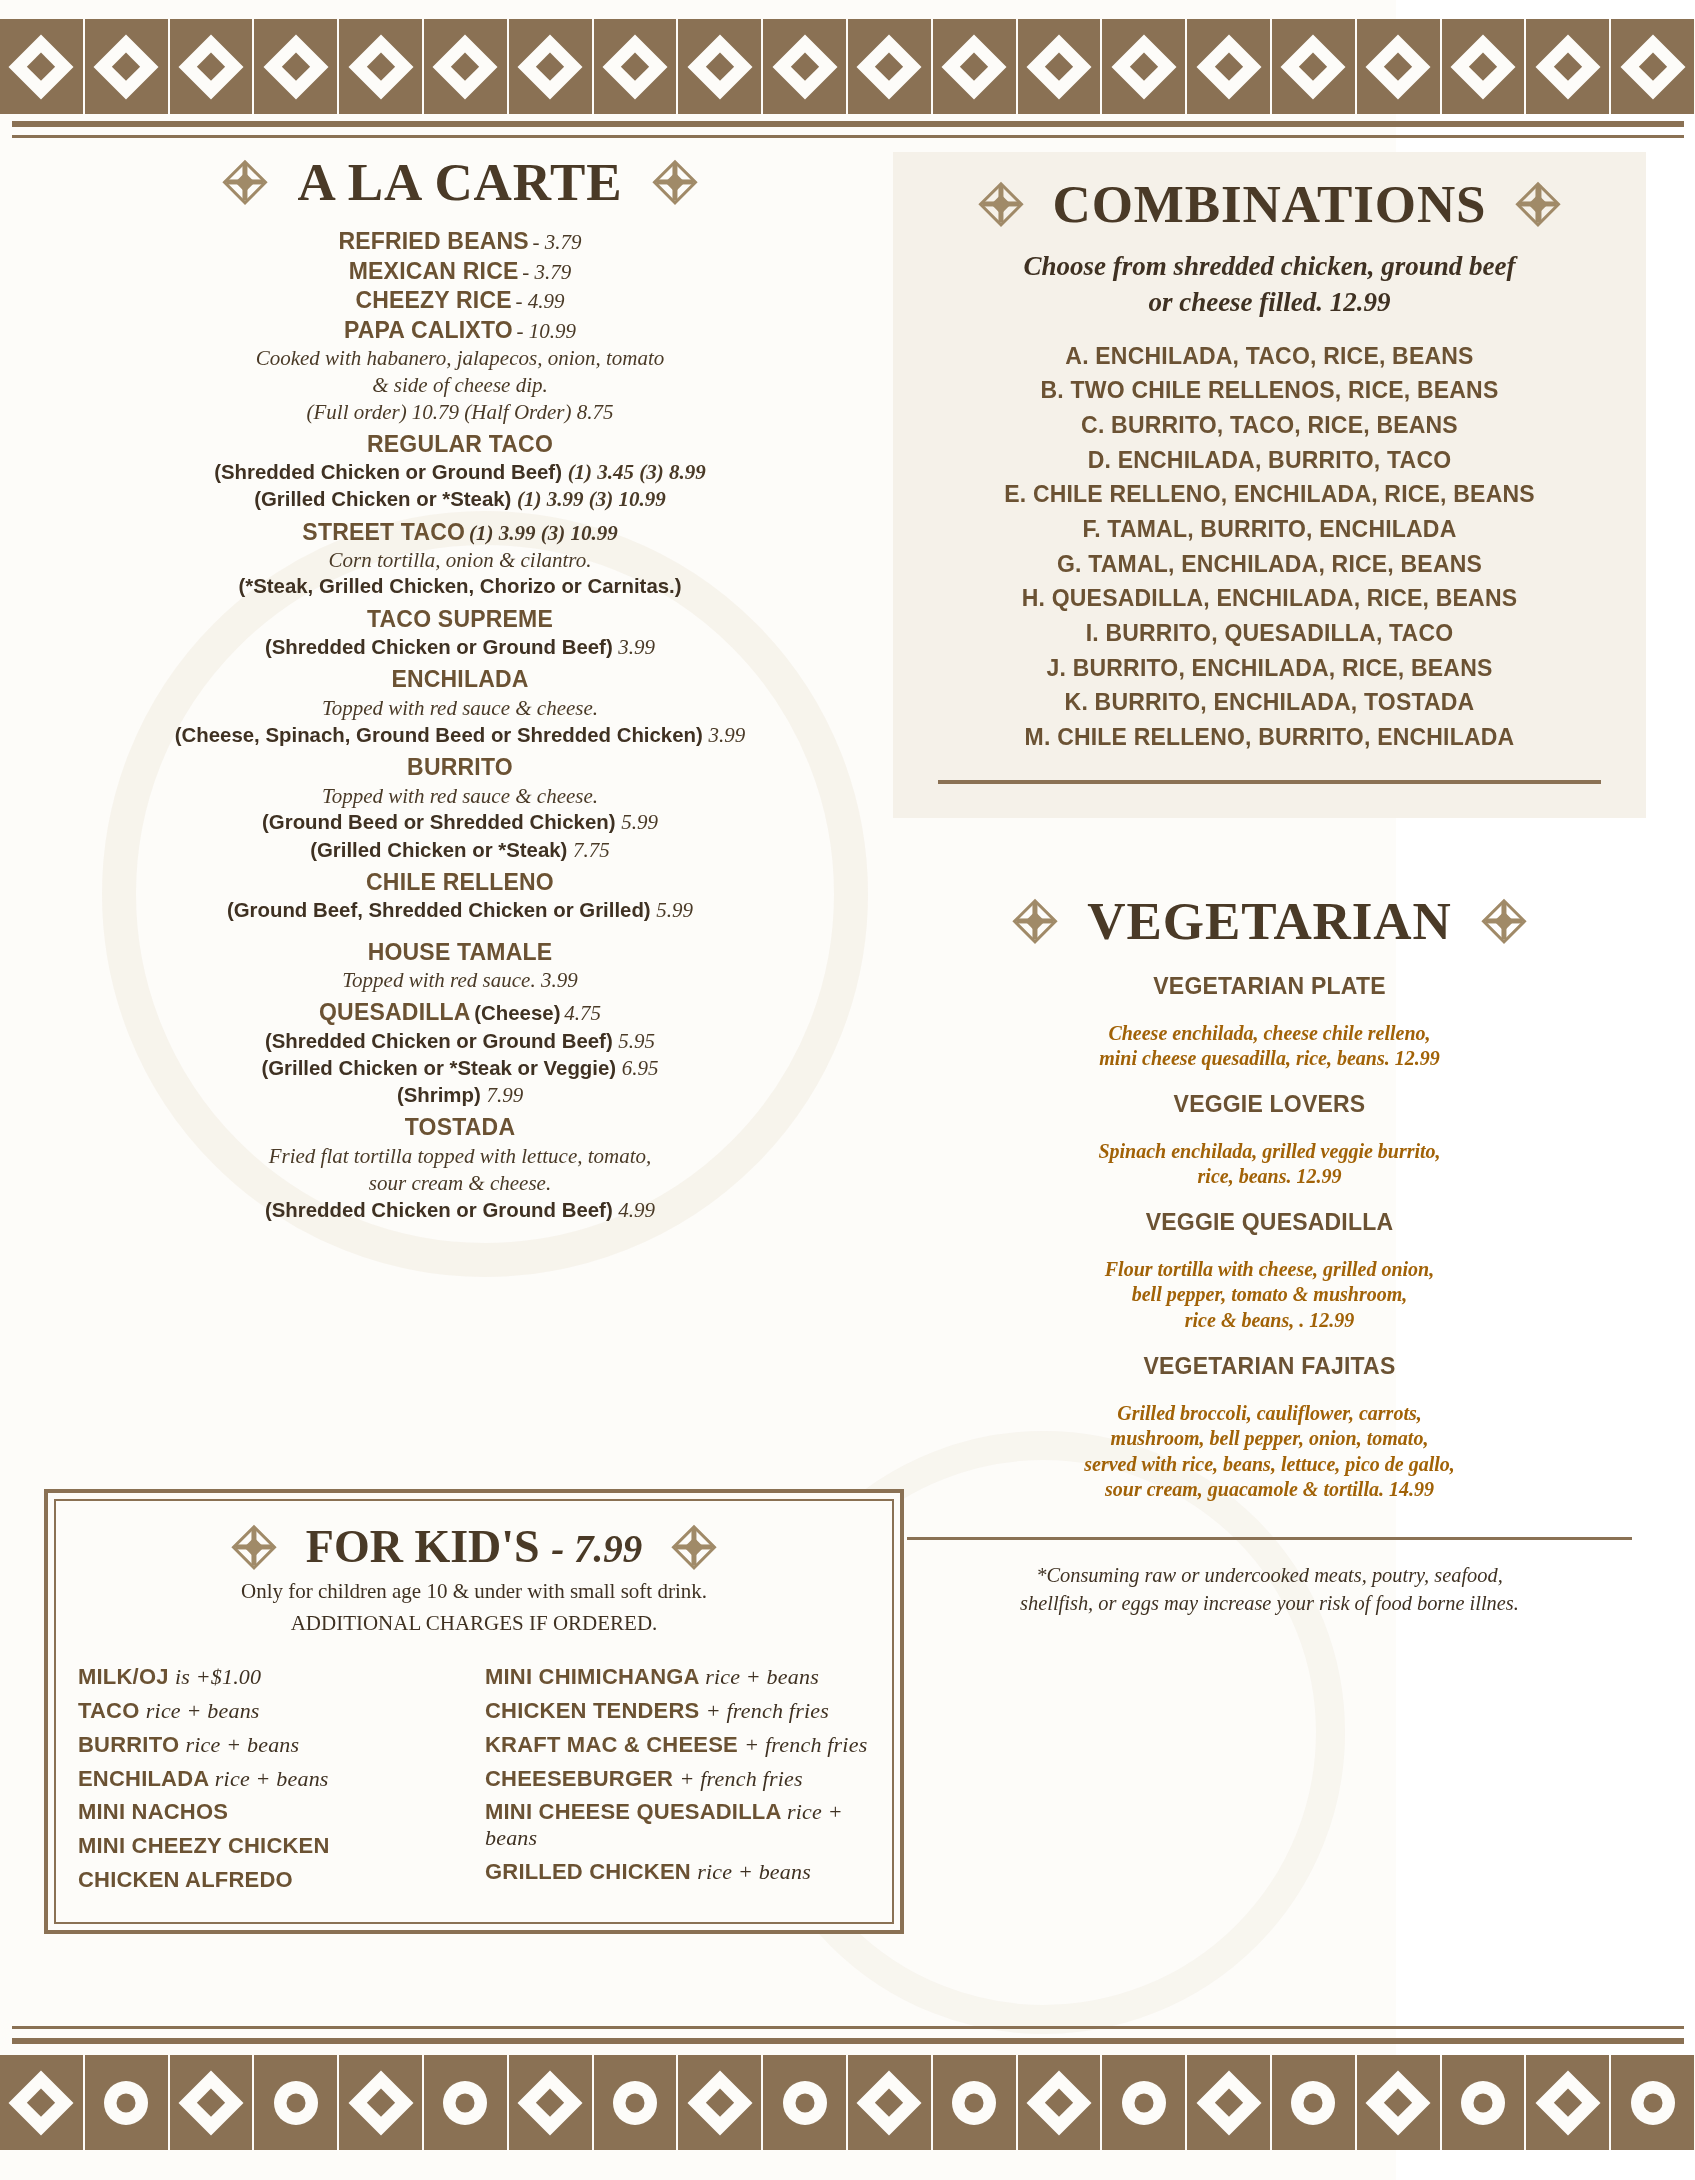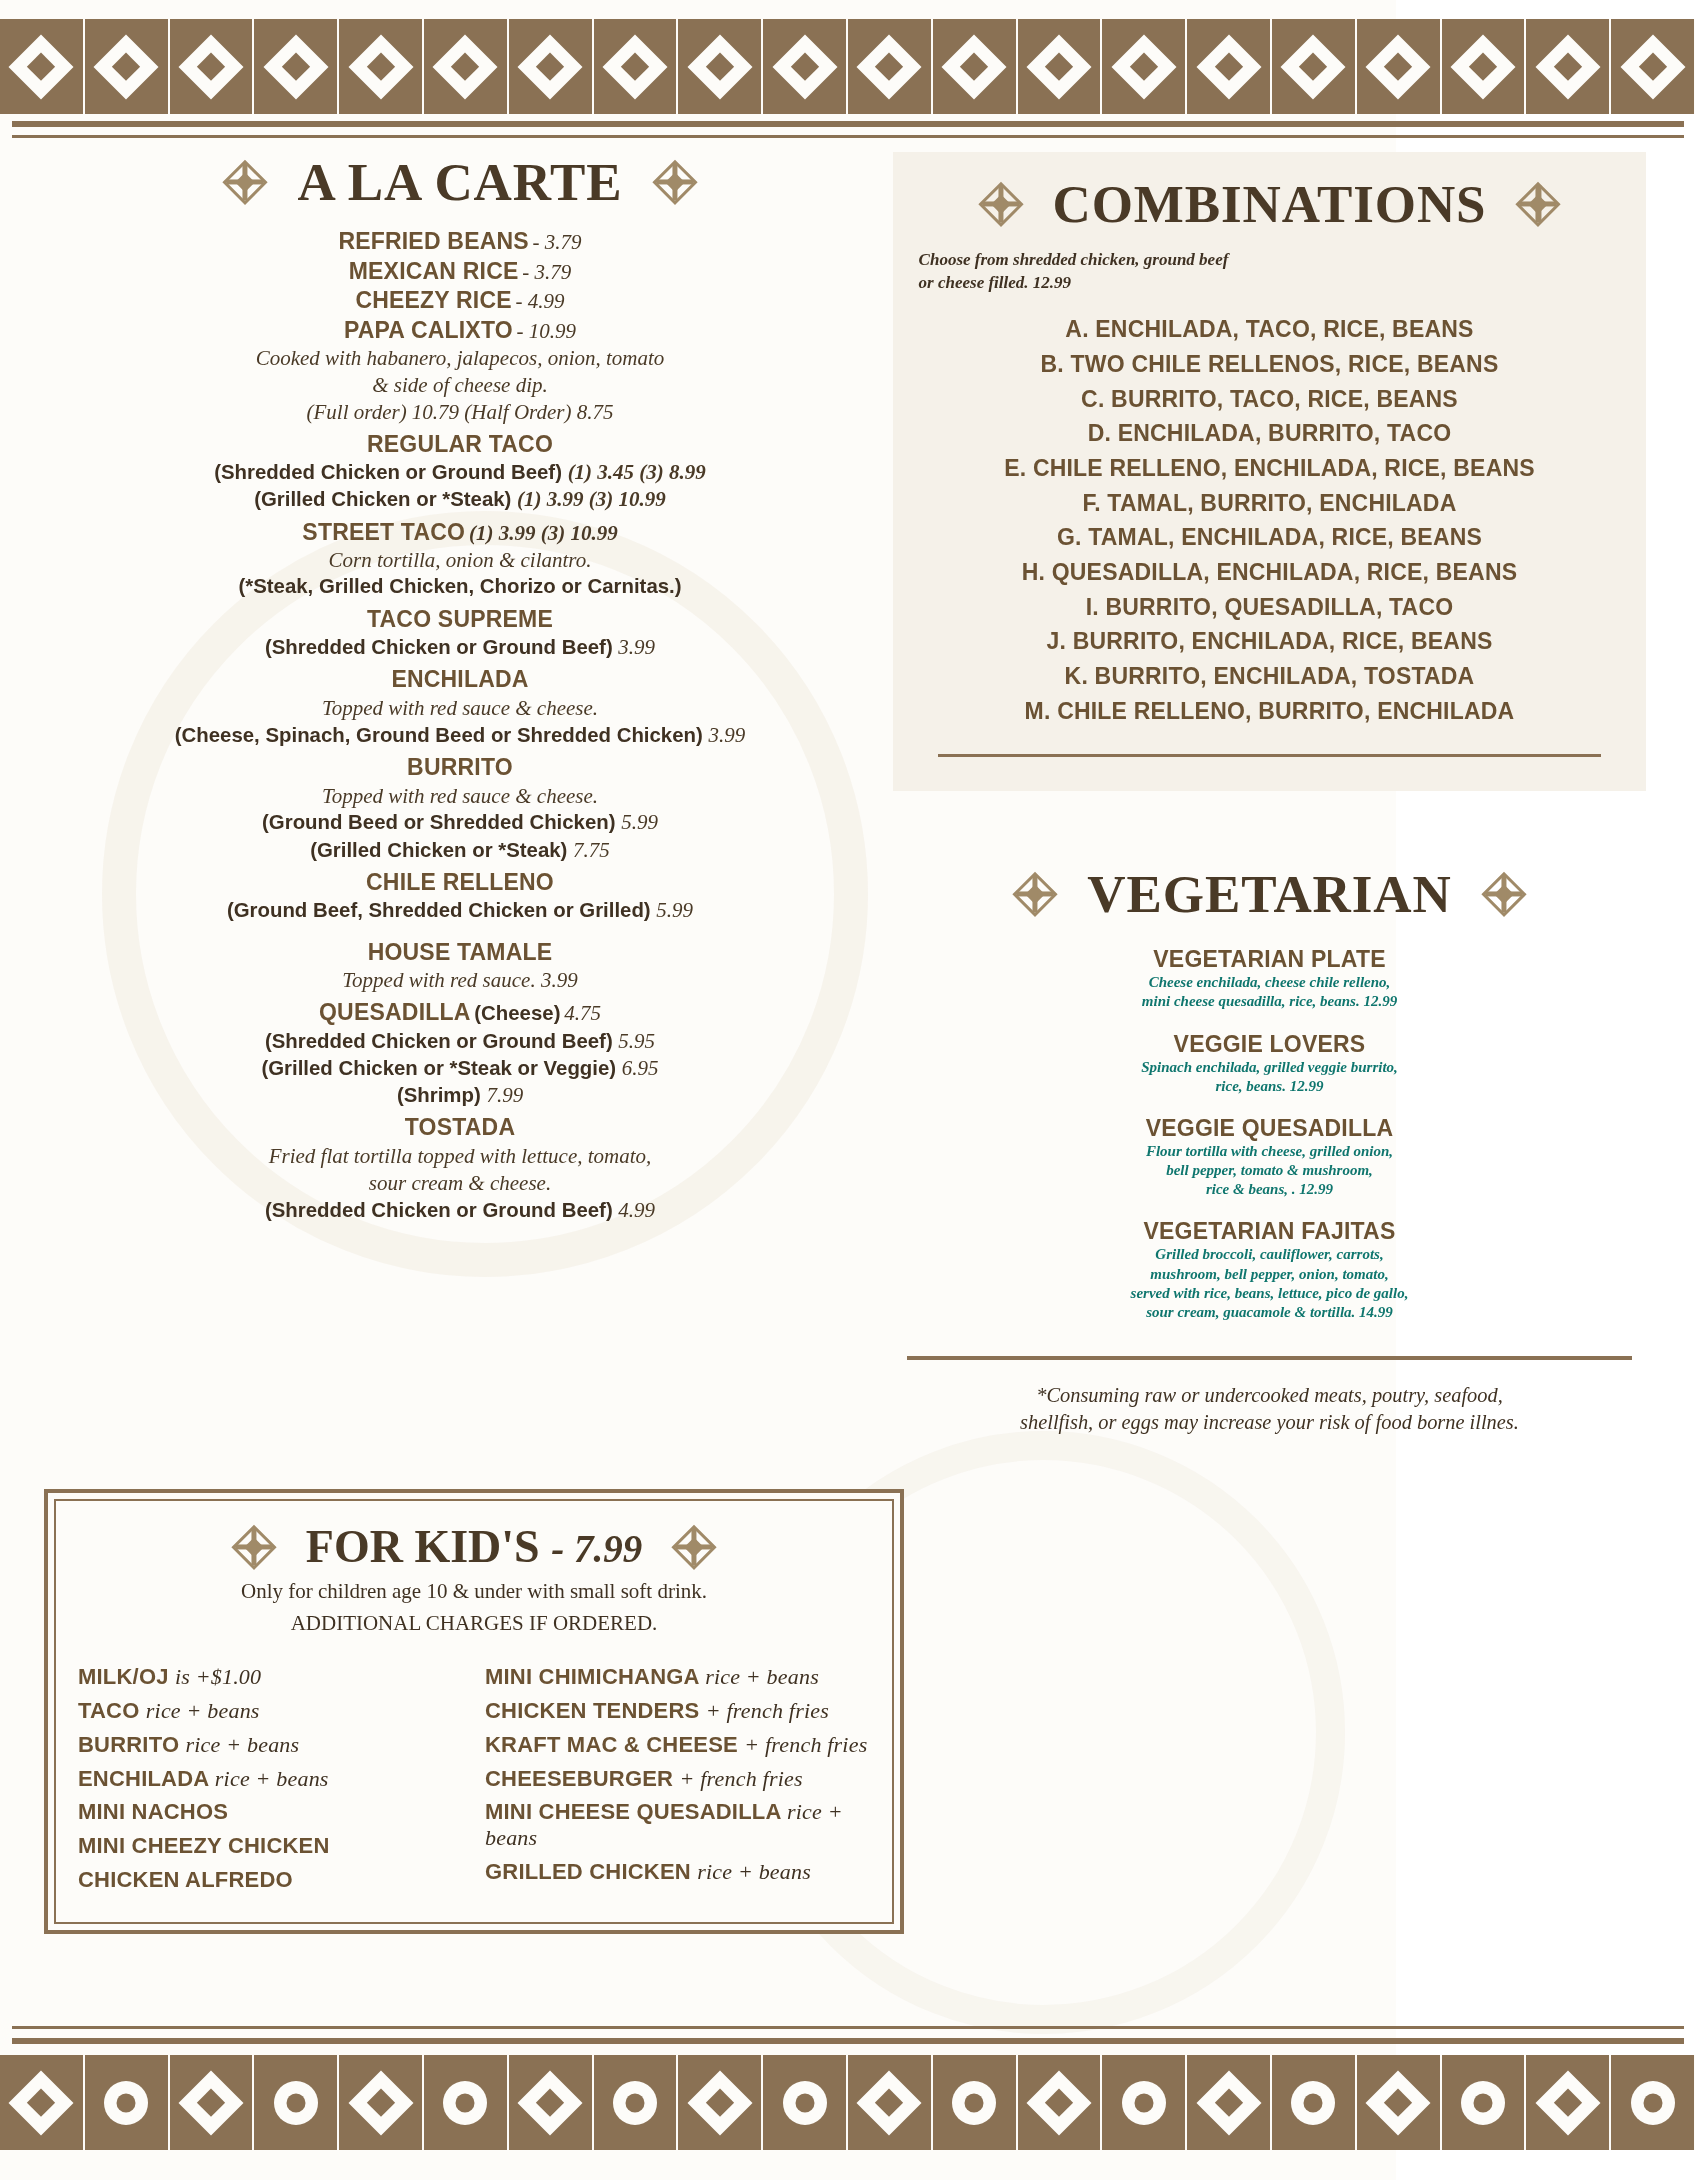--- a/index.html
+++ b/index.html
@@ -203,22 +203,22 @@
   .combo-panel {
     background: #f5f1e9;
     padding: 22px 25.6px 34px 25.6px;
     box-sizing: border-box;
     width: 753px;
   }
   .combo-intro {
     font-family: "Liberation Serif", serif;
     font-style: italic;
     font-weight: bold;
-    font-size: 17px;
-    text-align: left;
+    font-size: 27px;
+    text-align: center;
     color: #3f3122;
     line-height: 1.32;
     margin: 15.3px 0 22px 0;
   }
   .combo-item {
     text-align: center;
     font-family: "Liberation Sans", sans-serif;
     font-weight: bold;
     font-size: 23px;
     color: #6b5233;
@@ -241,24 +241,24 @@
     font-size: 23px;
     color: #6b5233;
     margin-top: 19px;
     letter-spacing: 0.2px;
   }
   .veg-desc {
     text-align: center;
     font-family: "Liberation Serif", serif;
     font-style: italic;
     font-weight: bold;
-    font-size: 15px;
-    color: #0f766e;
+    font-size: 20px;
+    color: #a16207;
     line-height: 1.28;
-    margin-top: 0;
+    margin-top: 21px;
   }
   .veg-rule {
     height: 3.4px;
     background: #8a7154;
     margin: 34px 13.6px 22px 13.6px;
   }
   .disclaimer {
     text-align: center;
     font-family: "Liberation Serif", serif;
     font-style: italic;

